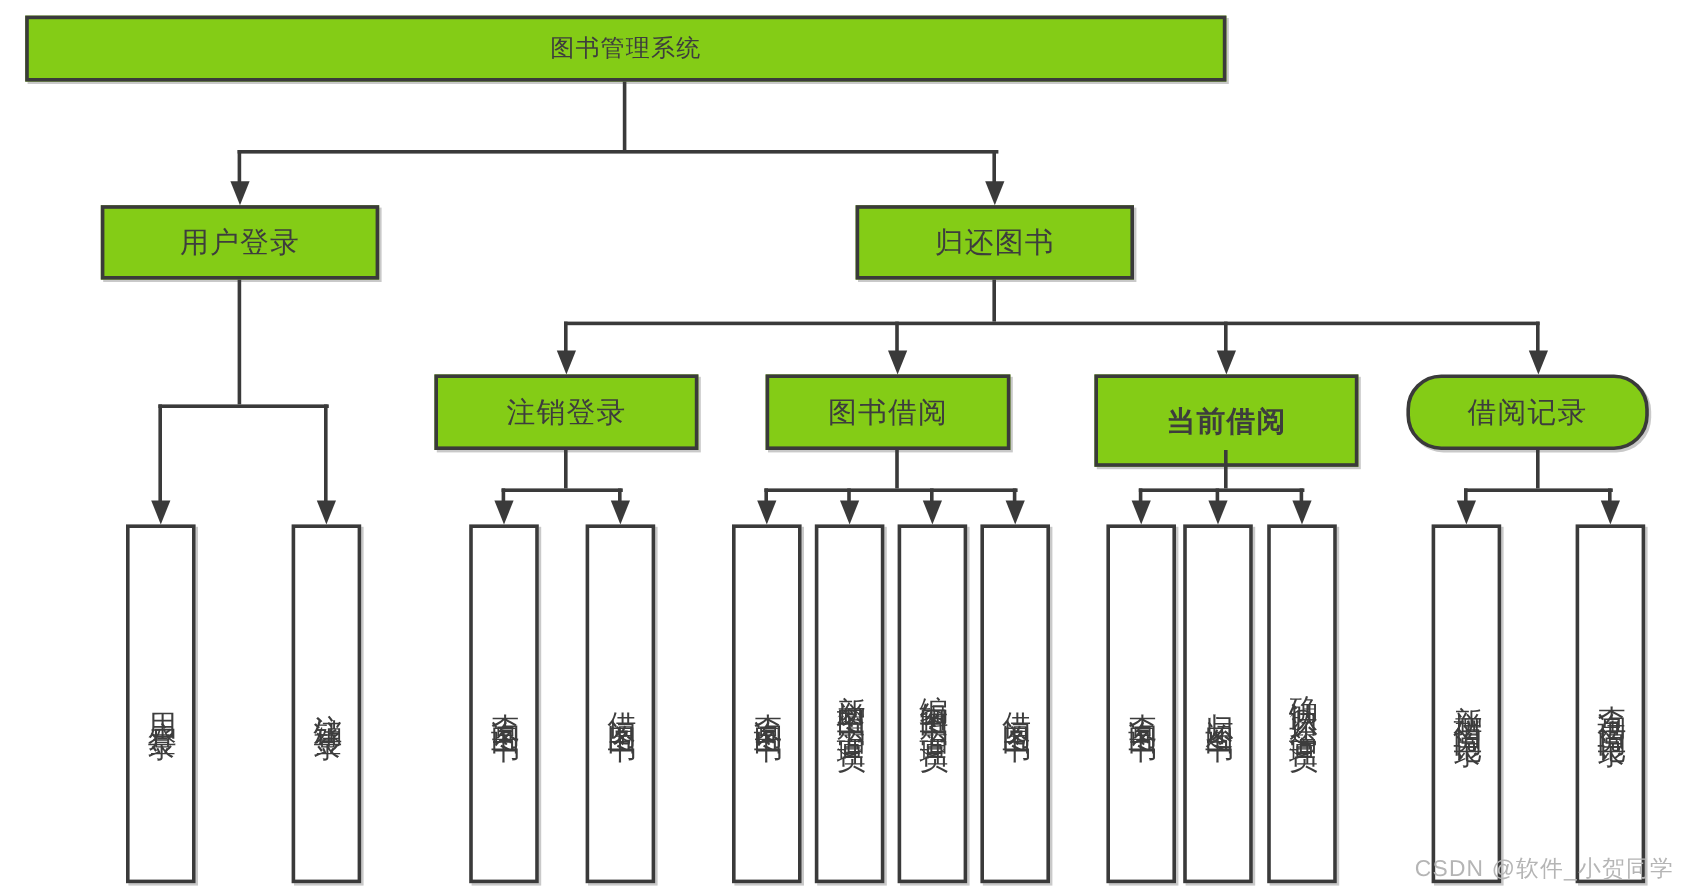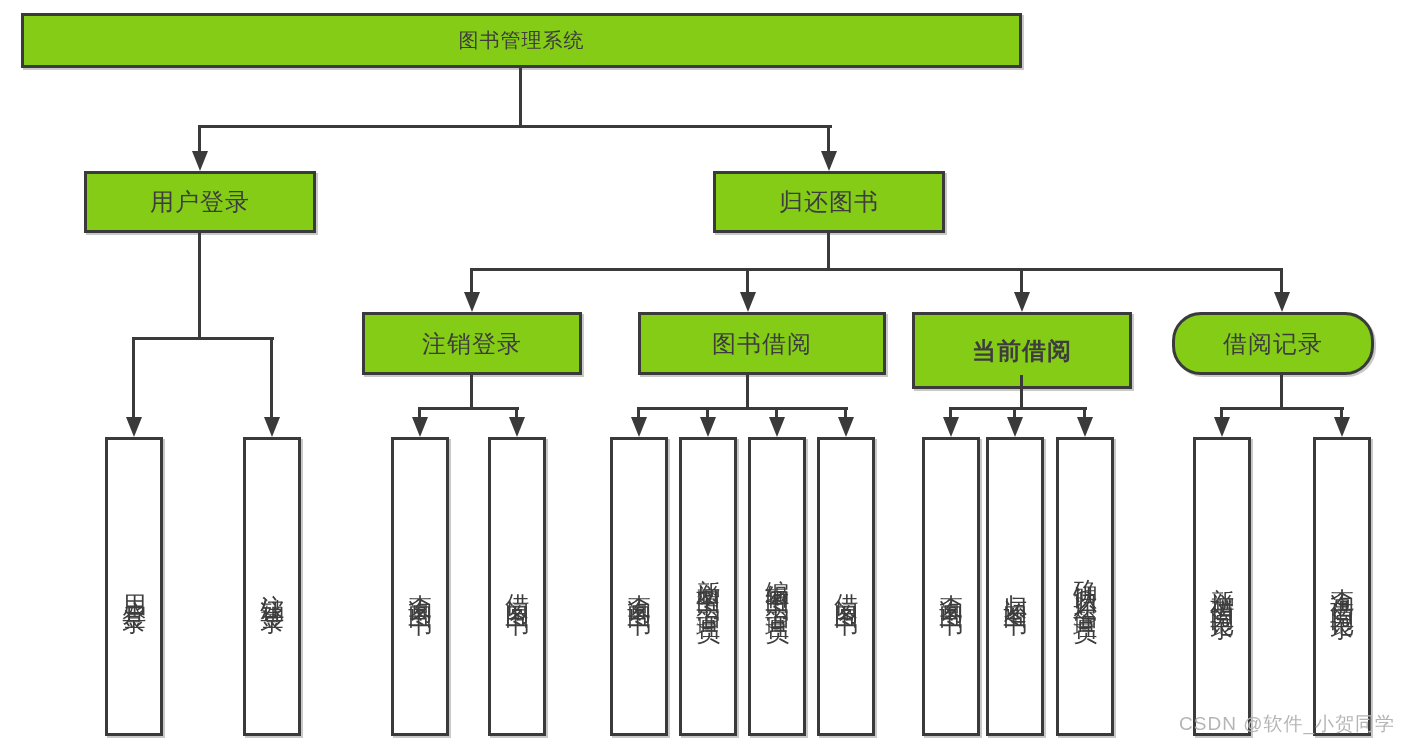--- a/index.html
+++ b/index.html
@@ -64,21 +64,21 @@
 <body>
 
 <div id="stage">
 
   <div class="node root" style="left:21px;top:13px;width:1001px;height:55px;">图书管理系统</div>
 
   <div class="node" style="left:84px;top:171px;width:232px;height:62px;">用户登录</div>
   <div class="node" style="left:713px;top:171px;width:232px;height:62px;">归还图书</div>
 
   <div class="node" style="left:362px;top:312px;width:220px;height:63px;">注销登录</div>
-  <div class="node" style="left:638px;top:312px;width:248px;height:63px;">图书借阅</div>
+  <div class="node" style="left:638px;top:312px;width:204px;height:63px;">图书借阅</div>
   <div class="node" style="left:912px;top:312px;width:220px;height:77px;font-weight:bold;">当前借阅</div>
   <div class="node" style="left:1172px;top:312px;width:202px;height:63px;border-radius:29px;">借阅记录</div>
 
   <div class="leaf" style="left:105px;top:437px;width:58px;height:299px;">用户登录</div>
   <div class="leaf" style="left:243px;top:437px;width:58px;height:299px;">注销登录</div>
 
   <div class="leaf" style="left:391px;top:437px;width:58px;height:299px;">查询图书</div>
   <div class="leaf" style="left:488px;top:437px;width:58px;height:299px;">借阅图书</div>
 
   <div class="leaf" style="left:610px;top:437px;width:58px;height:299px;">查询图书</div>

